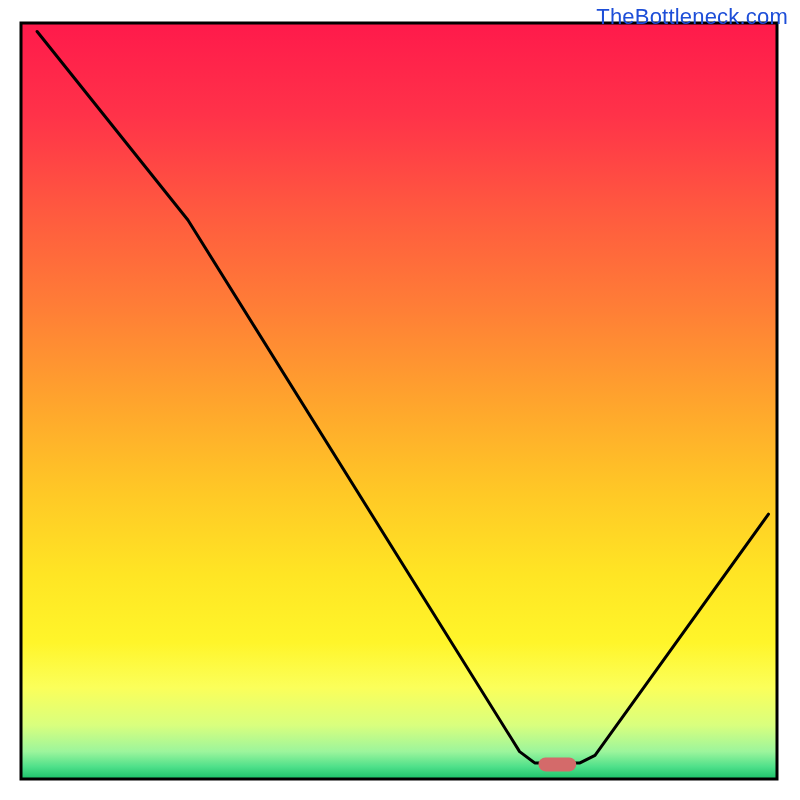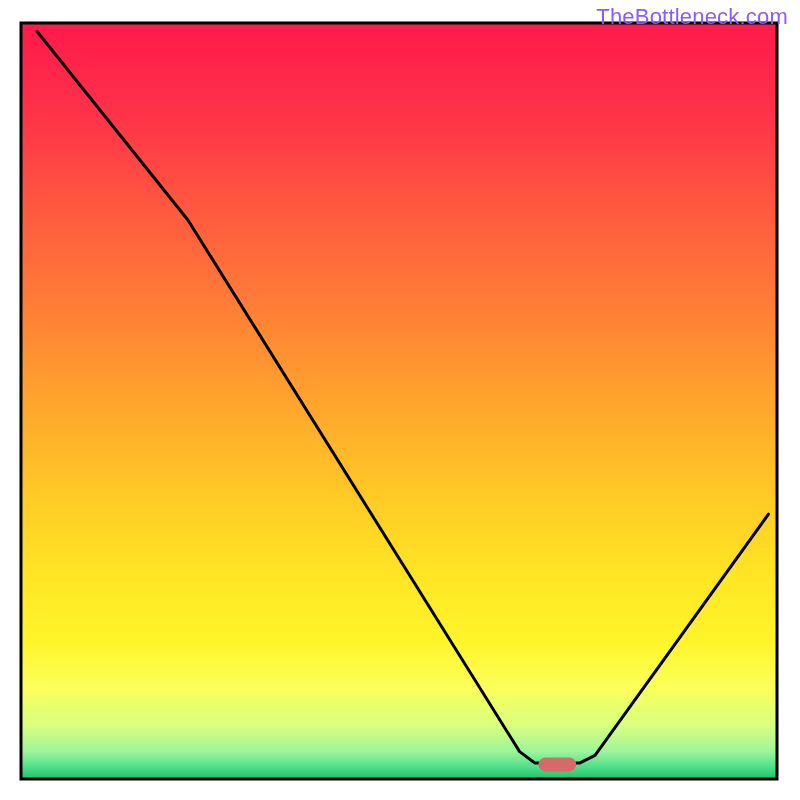--- a/index.html
+++ b/index.html
@@ -12,21 +12,21 @@
   }
   .chart-container {
     position: relative;
     width: 800px;
     height: 800px;
   }
   .watermark {
     position: absolute;
     top: 4px;
     right: 12px;
-    color: #8b5cf6;
+    color: #1d4ed8;
     font-size: 22px;
     font-weight: 500;
     letter-spacing: 0.2px;
     z-index: 3;
   }
   svg {
     position: absolute;
     top: 0;
     left: 0;
   }

